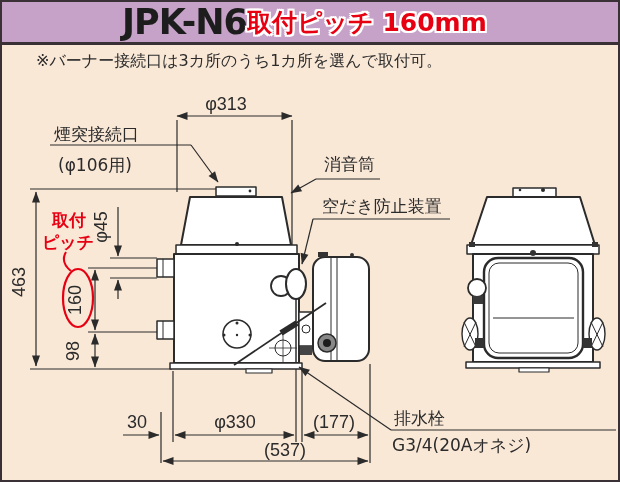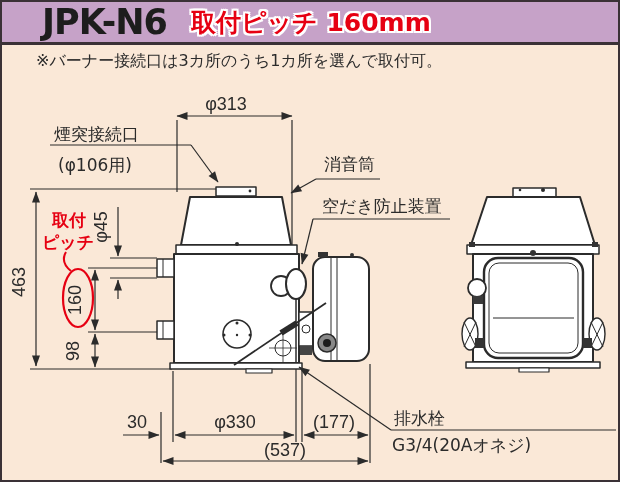--- a/index.html
+++ b/index.html
@@ -6,25 +6,25 @@
   .frame{
     position:relative;width:620px;height:482px;box-sizing:border-box;
     border:2px solid #3a3136;background:#fae8d7;overflow:hidden;
     font-family:"DejaVu Sans",sans-serif;
   }
   .header{
     position:relative;height:40px;background:#c6a2c8;
     border-bottom:3px solid #3a3136;display:flex;align-items:center;
   }
   .model{
-    margin-left:40px;font-size:35px;font-weight:bold;color:#1d1d1d;
+    margin-left:120px;font-size:35px;font-weight:bold;color:#1d1d1d;
     letter-spacing:-1px;line-height:1;
   }
   .pitch{
-    margin-left:24px;font-size:25px;font-weight:bold;color:#e60012;line-height:1;
+    font-size:25px;font-weight:bold;color:#e60012;line-height:1;
     text-shadow:-2px -2px 0 #fff,2px -2px 0 #fff,-2px 2px 0 #fff,2px 2px 0 #fff,
                 0 -2px 0 #fff,0 2px 0 #fff,-2px 0 0 #fff,2px 0 0 #fff;
   }
   .content{position:relative;width:616px;height:437px;}
   .note{
     position:absolute;left:34px;top:6px;font-size:16px;color:#2b2b2b;
     letter-spacing:0px;white-space:nowrap;
   }
   svg{position:absolute;left:0;top:0;}
   svg text{fill:#2b2b2b;}

